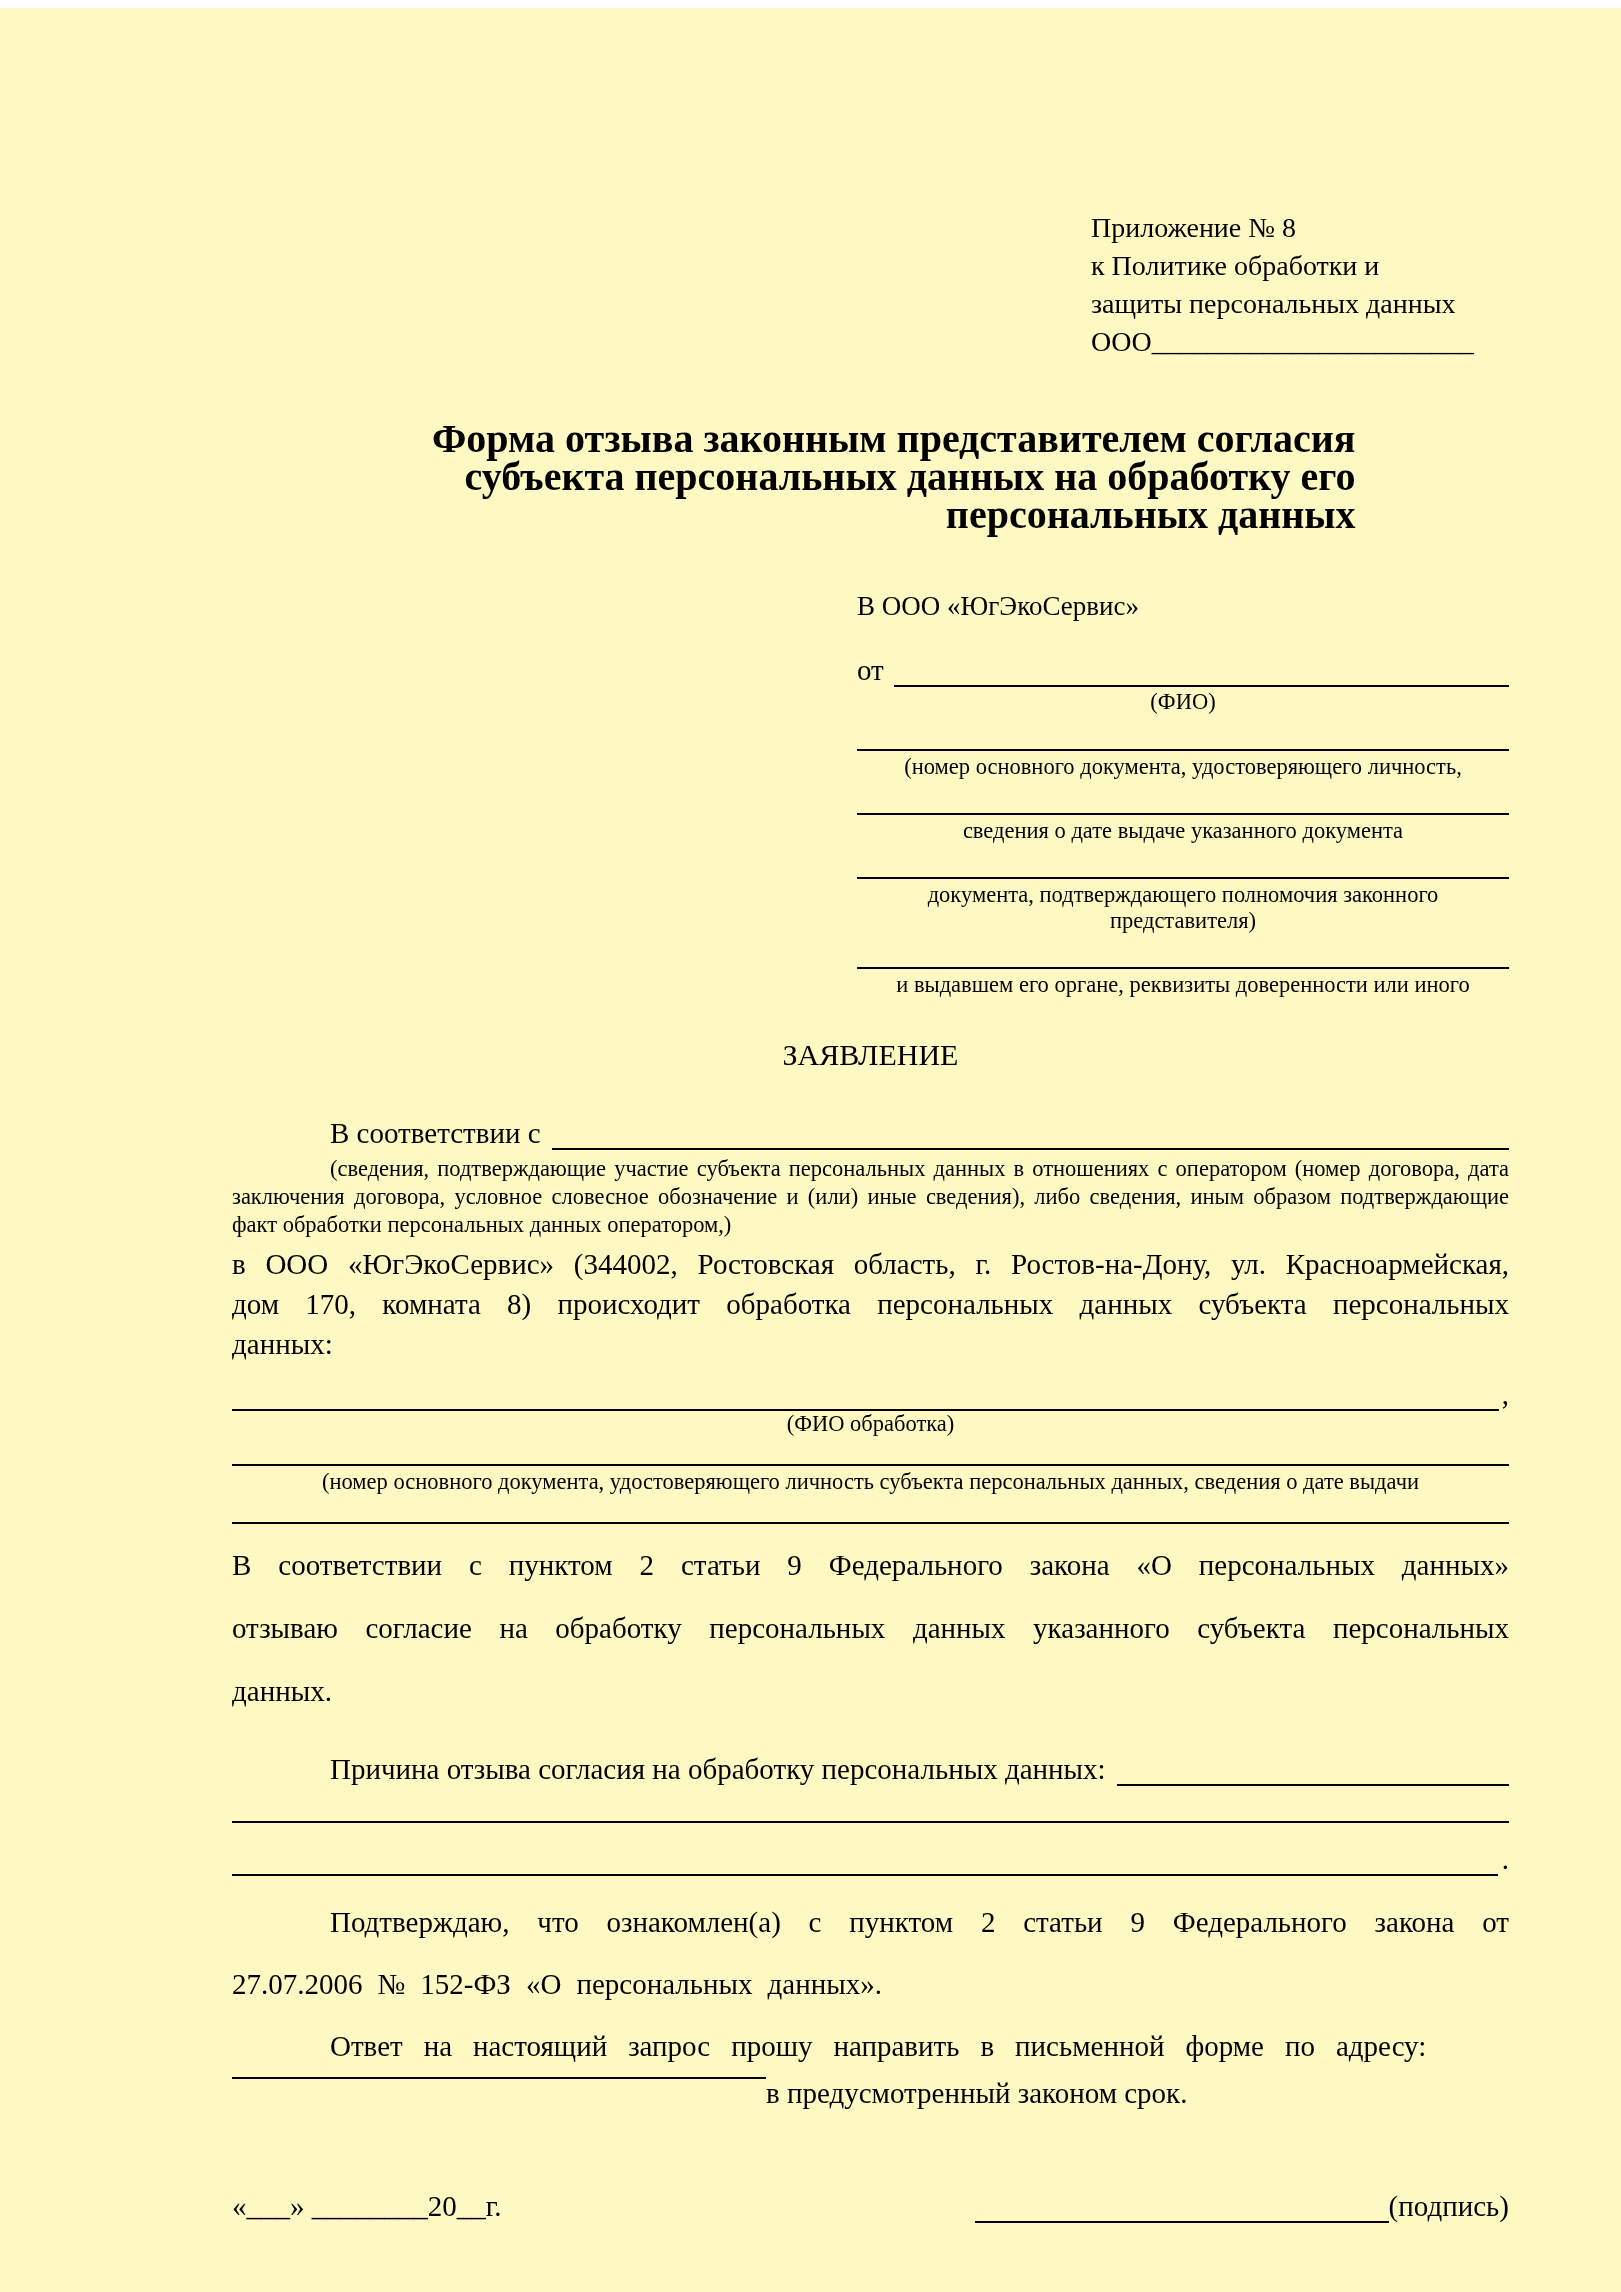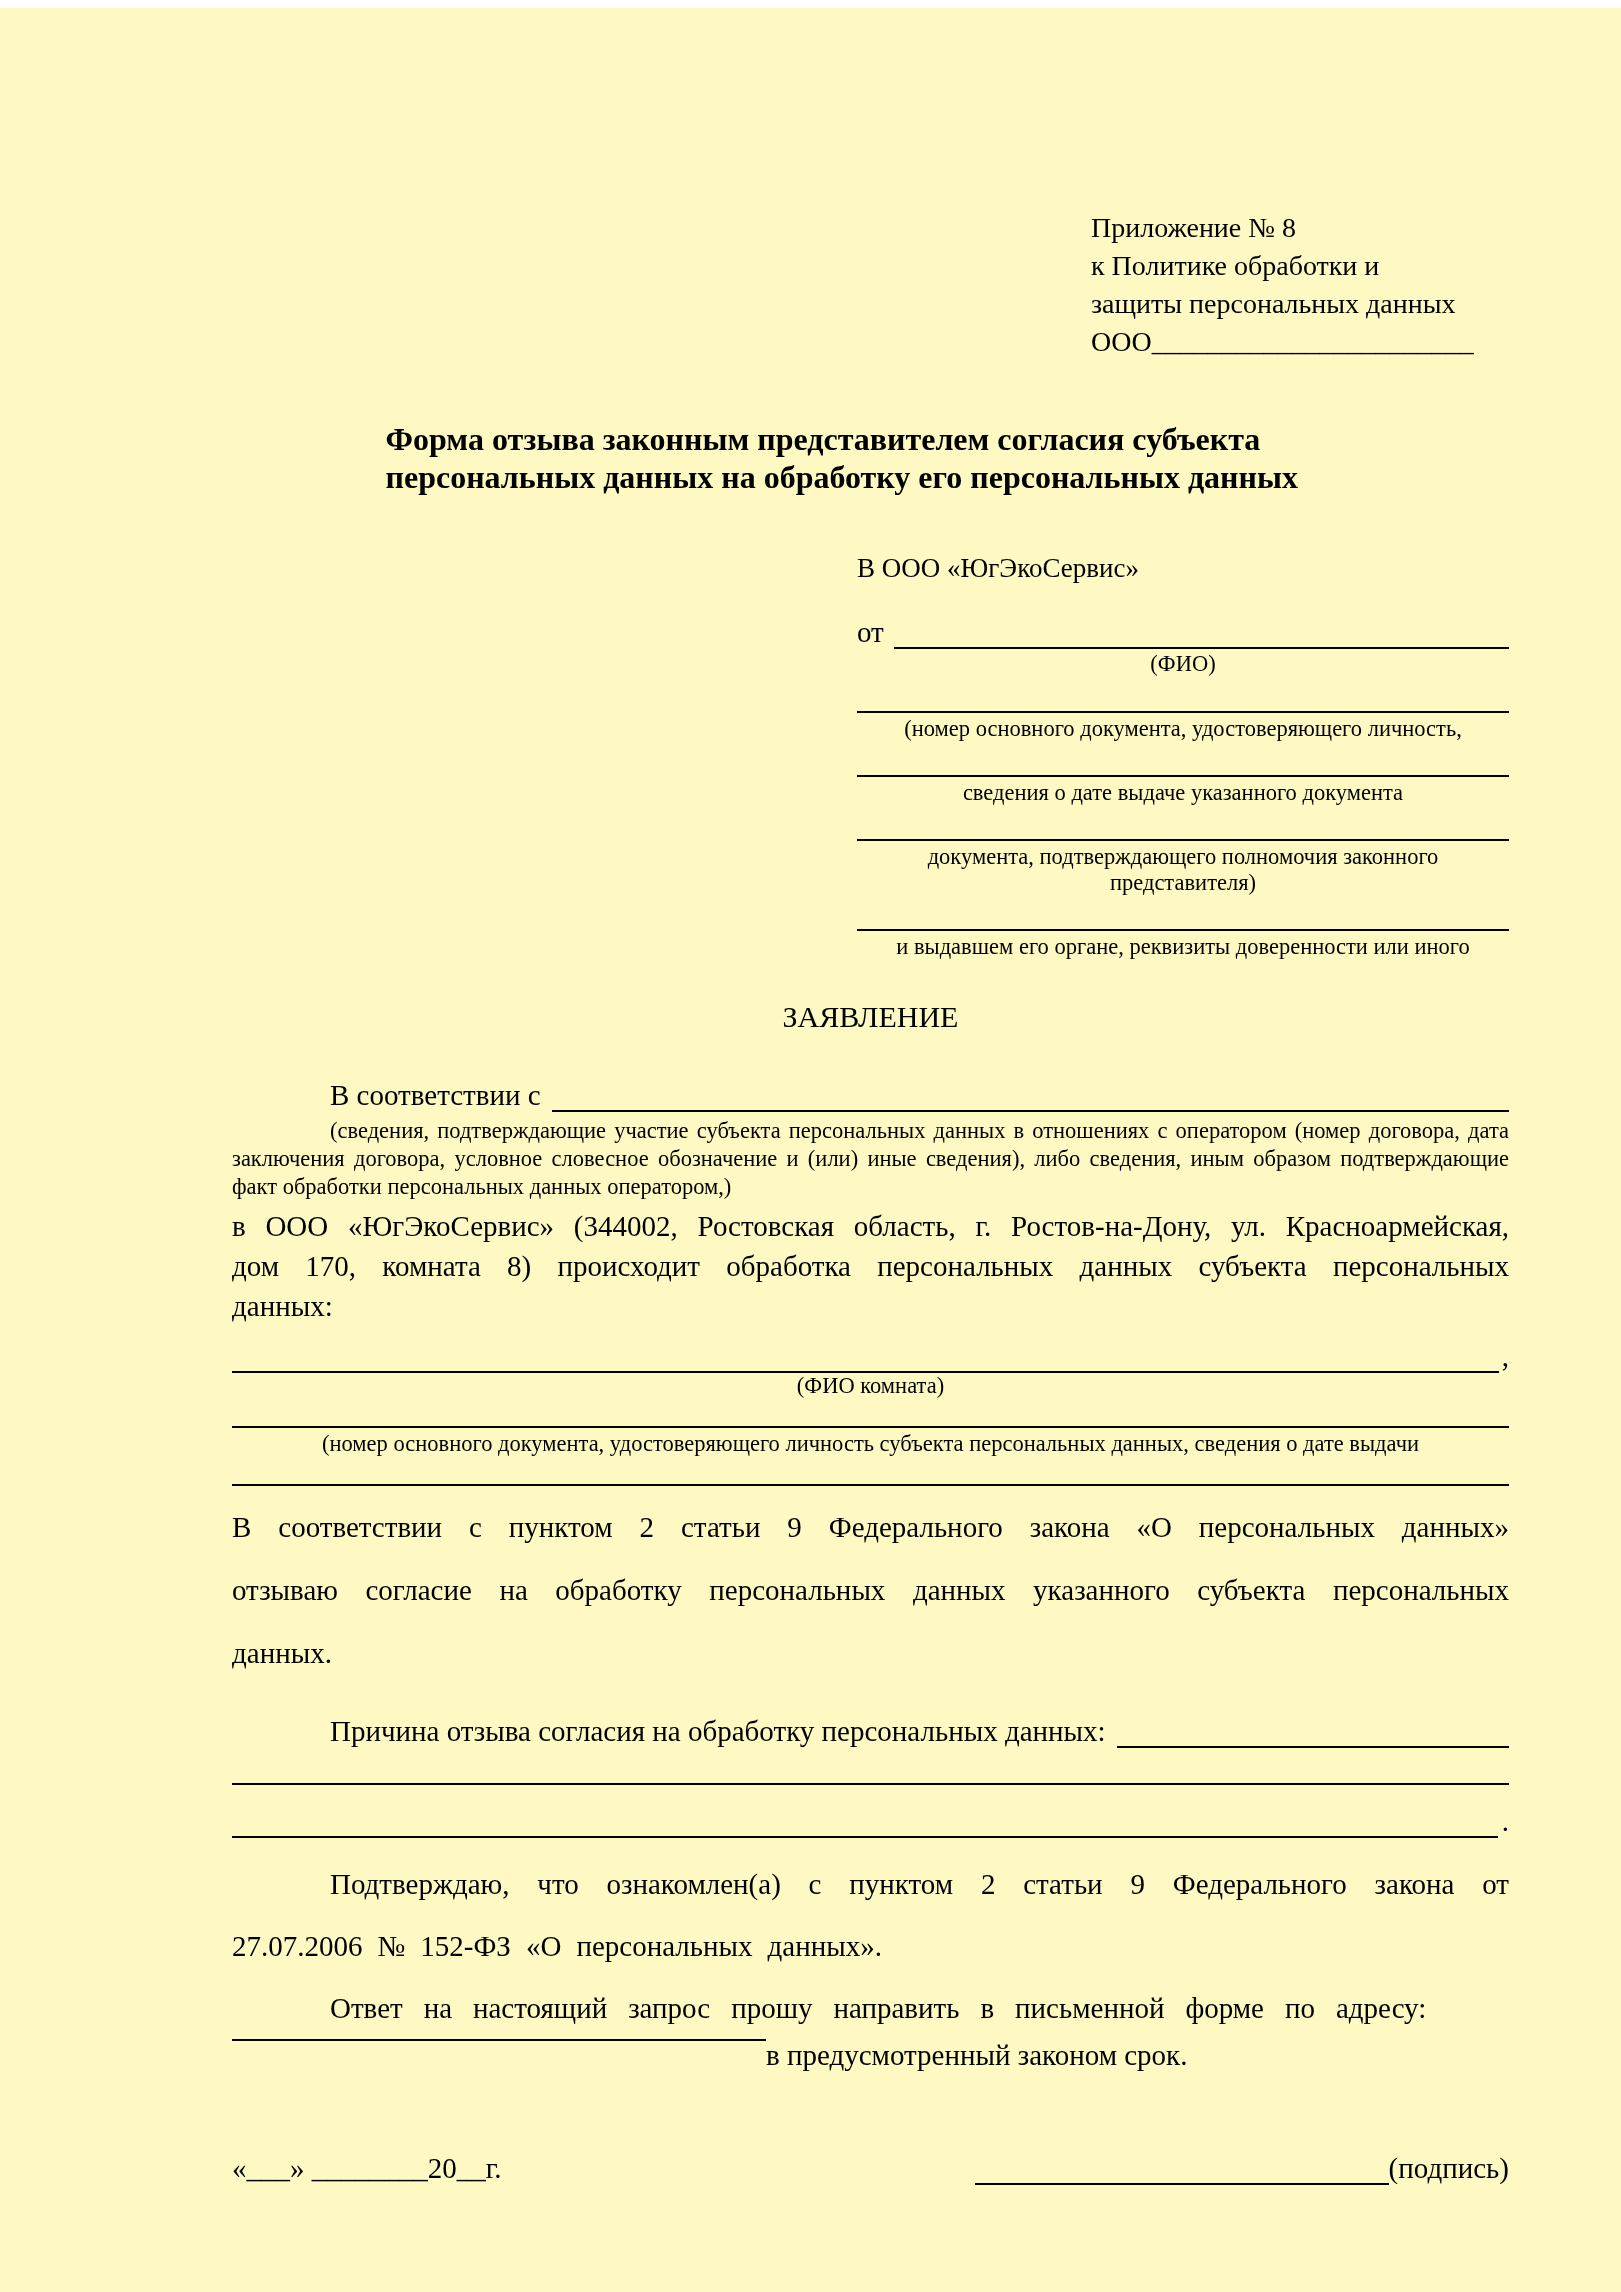--- a/index.html
+++ b/index.html
@@ -16,23 +16,23 @@
     overflow:hidden;
   }
 
   
   .hdr { margin-left:859px; font-size:28px; line-height:38px; }
 
   
   .title {
     margin:59px auto 0;
     max-width:970px;
-    text-align:left;
+    text-align:right;
     font-weight:bold;
-    font-size:32px;
+    font-size:40px;
     line-height:38px;
   }
 
   
   .addr { margin:55px 0 0 625px; width:652px; }
   .addr-org { font-size:27px; line-height:35px; }
   .from-row { display:flex; align-items:flex-end; margin-top:19.6px; height:43px; }
   .from-row .lbl { padding-right:9.8px; }
   .blank { flex:1 1 auto; border-bottom:2.9px solid #000; }
   .cap { font-size:22.5px; line-height:25.5px; text-align:center; }
@@ -142,21 +142,21 @@
     <span class="blank"></span>
   </div>
   <div class="note">(сведения, подтверждающие участие субъекта персональных данных в отношениях с оператором (номер договора, дата заключения договора, условное словесное обозначение и (или) иные сведения), либо сведения, иным образом подтверждающие факт обработки персональных данных оператором,)</div>
 
   <div class="operator">в ООО «ЮгЭкоСервис» (344002, Ростовская область, г. Ростов-на-Дону, ул. Красноармейская, дом 170, комната 8) происходит обработка персональных данных субъекта персональных данных:</div>
 
   <div class="fio-row">
     <span class="blank"></span>
     <span class="suffix">,</span>
   </div>
-  <div class="cap">(ФИО комната)</div>
+  <div class="cap">(ФИО обработка)</div>
 
   <div class="doc-field">
     <div class="rule"></div>
     <div class="cap">(номер основного документа, удостоверяющего личность субъекта персональных данных, сведения о дате выдачи</div>
   </div>
   <div class="doc-field">
     <div class="rule"></div>
   </div>
 
   <div class="law">В соответствии с пунктом 2 статьи 9 Федерального закона «О персональных данных» отзываю согласие на обработку персональных данных указанного субъекта персональных данных.</div>

